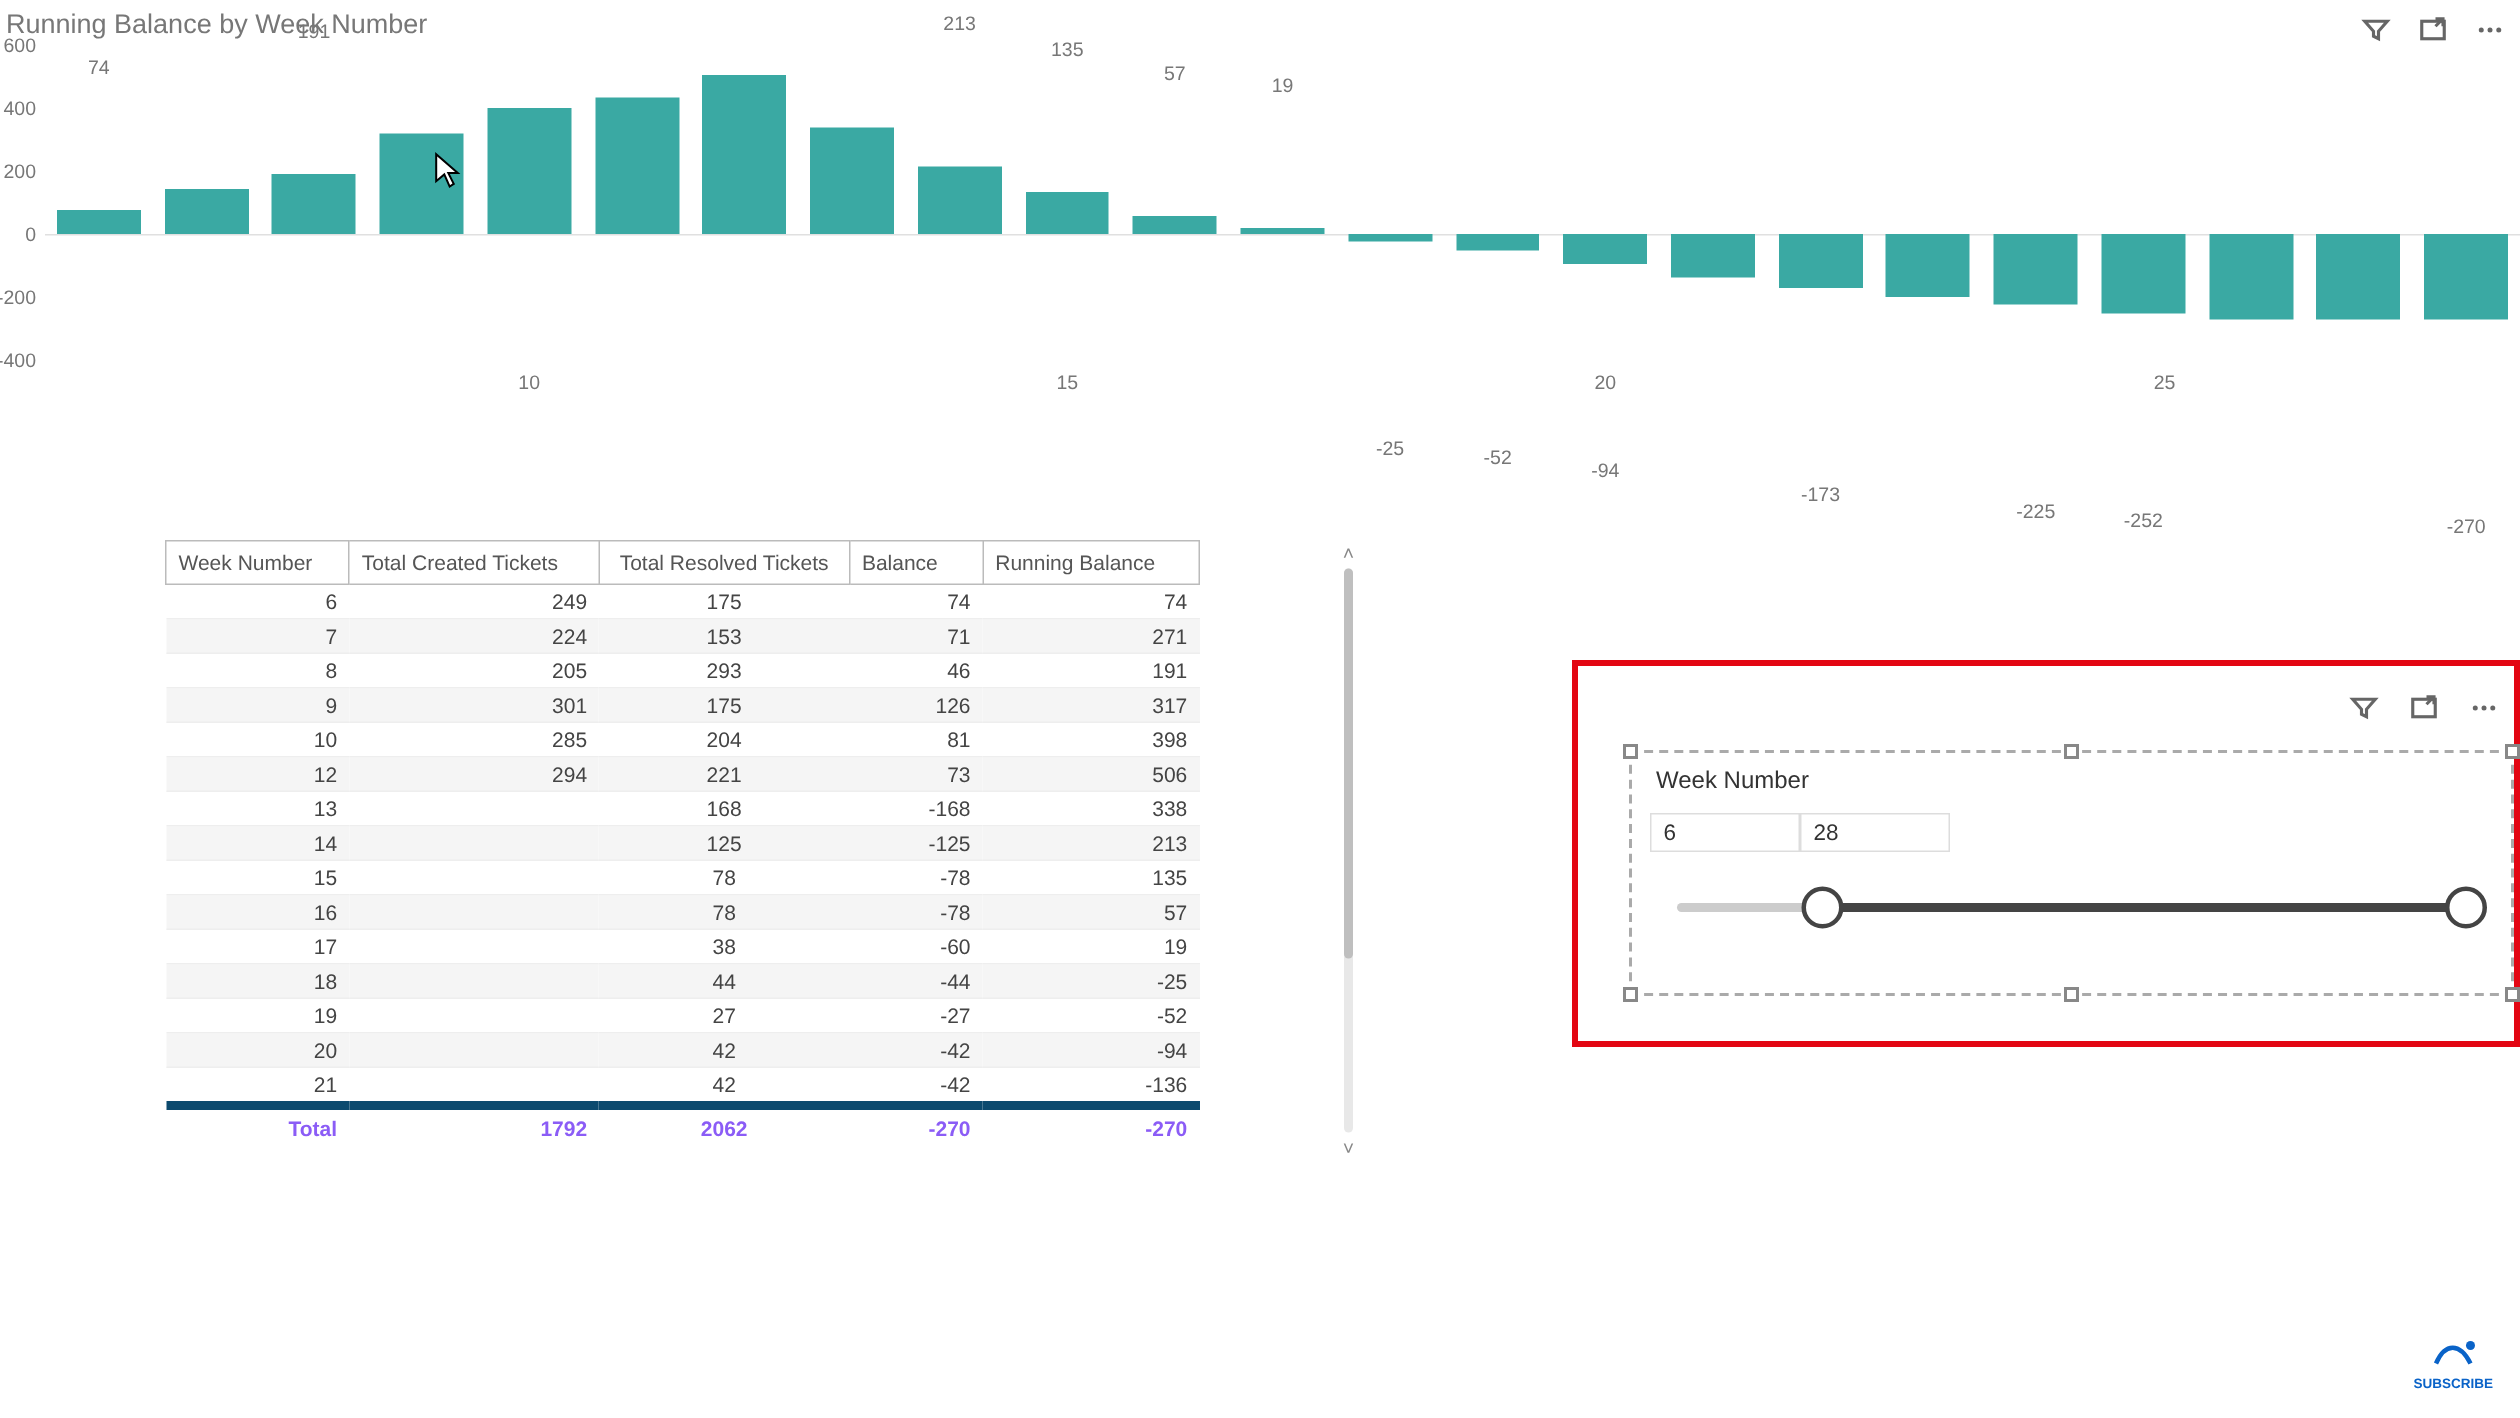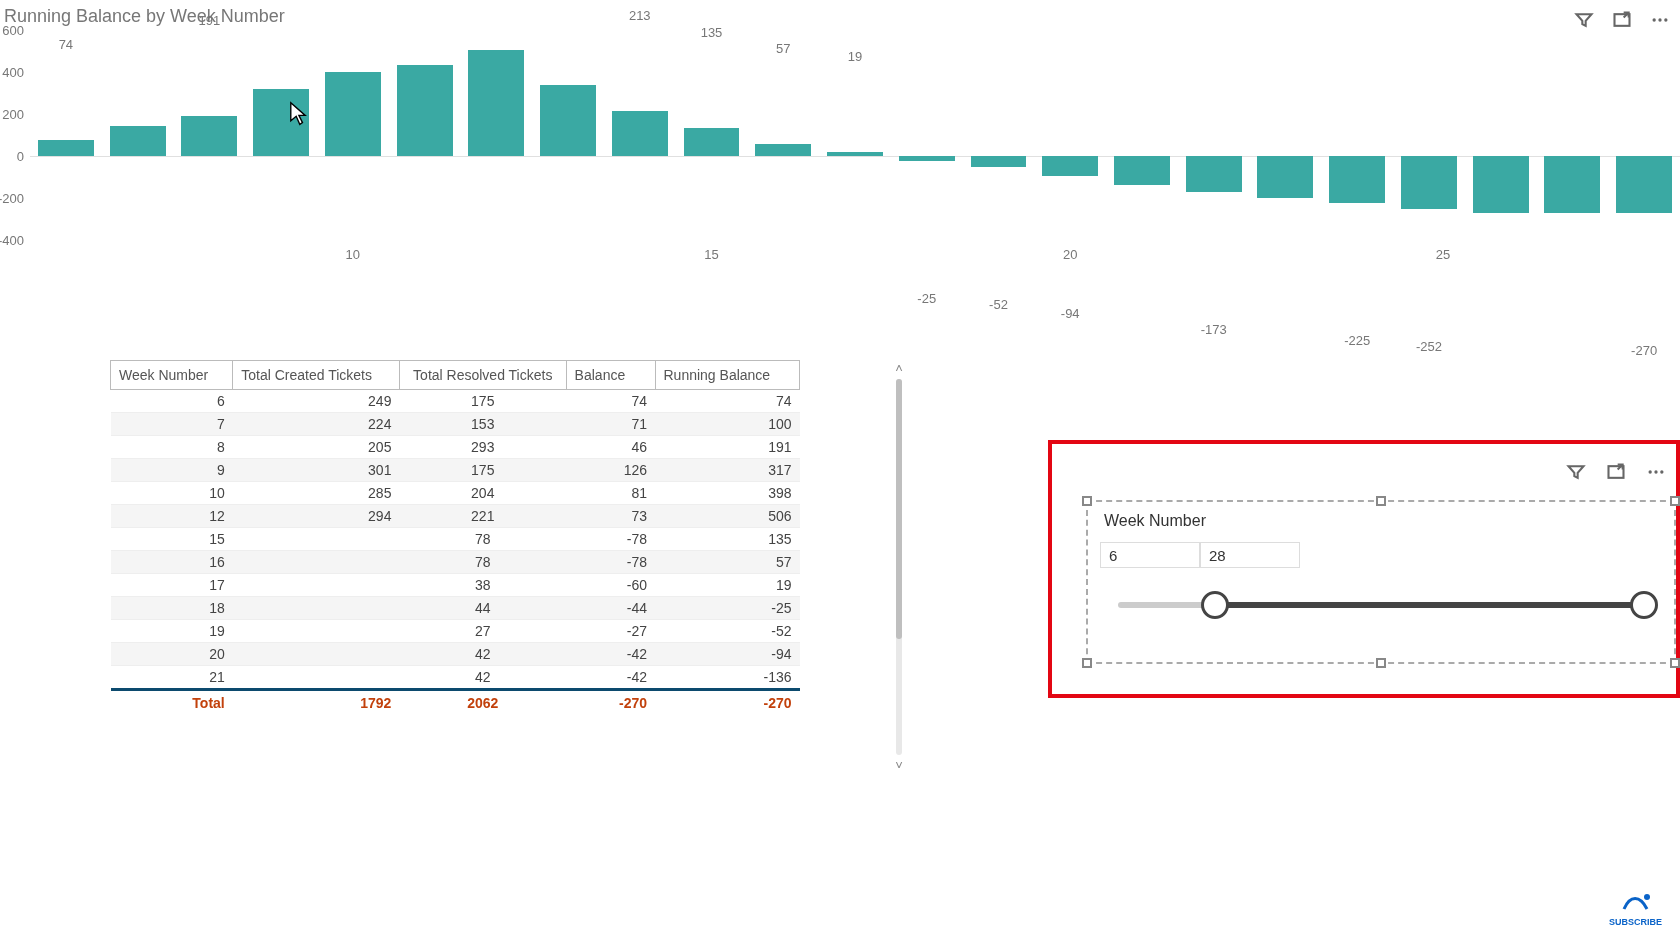--- a/index.html
+++ b/index.html
@@ -31,21 +31,21 @@
   .bar.highlight { background: #3aa9a3; }
   .bar-label { position: absolute; left: 50%; transform: translateX(-50%); font-size: 13px; color: #777; white-space: nowrap; }
   .cursor { position: absolute; width: 18px; height: 26px; font-size: 22px; color: #000; pointer-events: none; }
 
   
   .table-panel { position: absolute; left: 110px; top: 360px; width: 700px; }
   table { border-collapse: collapse; width: 690px; font-size: 14px; }
   thead th { border: 1px solid #bbb; padding: 6px 8px; font-weight: 400; color: #555; text-align: left; background: #fff; }
   tbody td { border: 1px solid #eee; border-left: none; border-right: none; padding: 3px 8px; text-align: right; color: #444; }
   tbody tr:nth-child(even) td { background: #f5f5f5; }
-  tfoot td { border-top: 3px solid #0c4a6e; padding: 4px 8px; text-align: right; font-weight: 700; color: #c2410c; }
+  tfoot td { border-top: 6px solid #0c4a6e; padding: 4px 8px; text-align: right; font-weight: 700; color: #8b5cf6; }
   td.wn, th.wn { width: 110px; }
   td.tc, th.tc { width: 150px; }
   td.tr, th.tr { width: 150px; text-align: center; }
   td.bl, th.bl { width: 80px; }
   td.rb, th.rb { width: 130px; }
   .scrollind { position: absolute; left: 892px; top: 362px; width: 14px; height: 410px; }
   .scroll-arrow { font-size: 13px; color: #888; line-height: 1; }
   .scroll-track { width: 6px; flex: 1; background: #e8e8e8; border-radius: 3px; margin: 4px auto; }
   .scroll-thumb { width: 6px; background: #bfbfbf; border-radius: 3px; }
 
@@ -183,21 +183,21 @@
           <td class="tc">249</td>
           <td class="tr">175</td>
           <td class="bl">74</td>
           <td class="rb">74</td>
         </tr>
         <tr>
           <td class="wn">7</td>
           <td class="tc">224</td>
           <td class="tr">153</td>
           <td class="bl">71</td>
-          <td class="rb">100</td>
+          <td class="rb">271</td>
         </tr>
         <tr>
           <td class="wn">8</td>
           <td class="tc">205</td>
           <td class="tr">293</td>
           <td class="bl">46</td>
           <td class="rb">191</td>
         </tr>
         <tr>
           <td class="wn">9</td>
@@ -212,20 +212,34 @@
           <td class="tr">204</td>
           <td class="bl">81</td>
           <td class="rb">398</td>
         </tr>
         <tr>
           <td class="wn">12</td>
           <td class="tc">294</td>
           <td class="tr">221</td>
           <td class="bl">73</td>
           <td class="rb">506</td>
+        </tr>
+        <tr>
+          <td class="wn">13</td>
+          <td class="tc"></td>
+          <td class="tr">168</td>
+          <td class="bl">-168</td>
+          <td class="rb">338</td>
+        </tr>
+        <tr>
+          <td class="wn">14</td>
+          <td class="tc"></td>
+          <td class="tr">125</td>
+          <td class="bl">-125</td>
+          <td class="rb">213</td>
         </tr>
         <tr>
           <td class="wn">15</td>
           <td class="tc"></td>
           <td class="tr">78</td>
           <td class="bl">-78</td>
           <td class="rb">135</td>
         </tr>
         <tr>
           <td class="wn">16</td>

